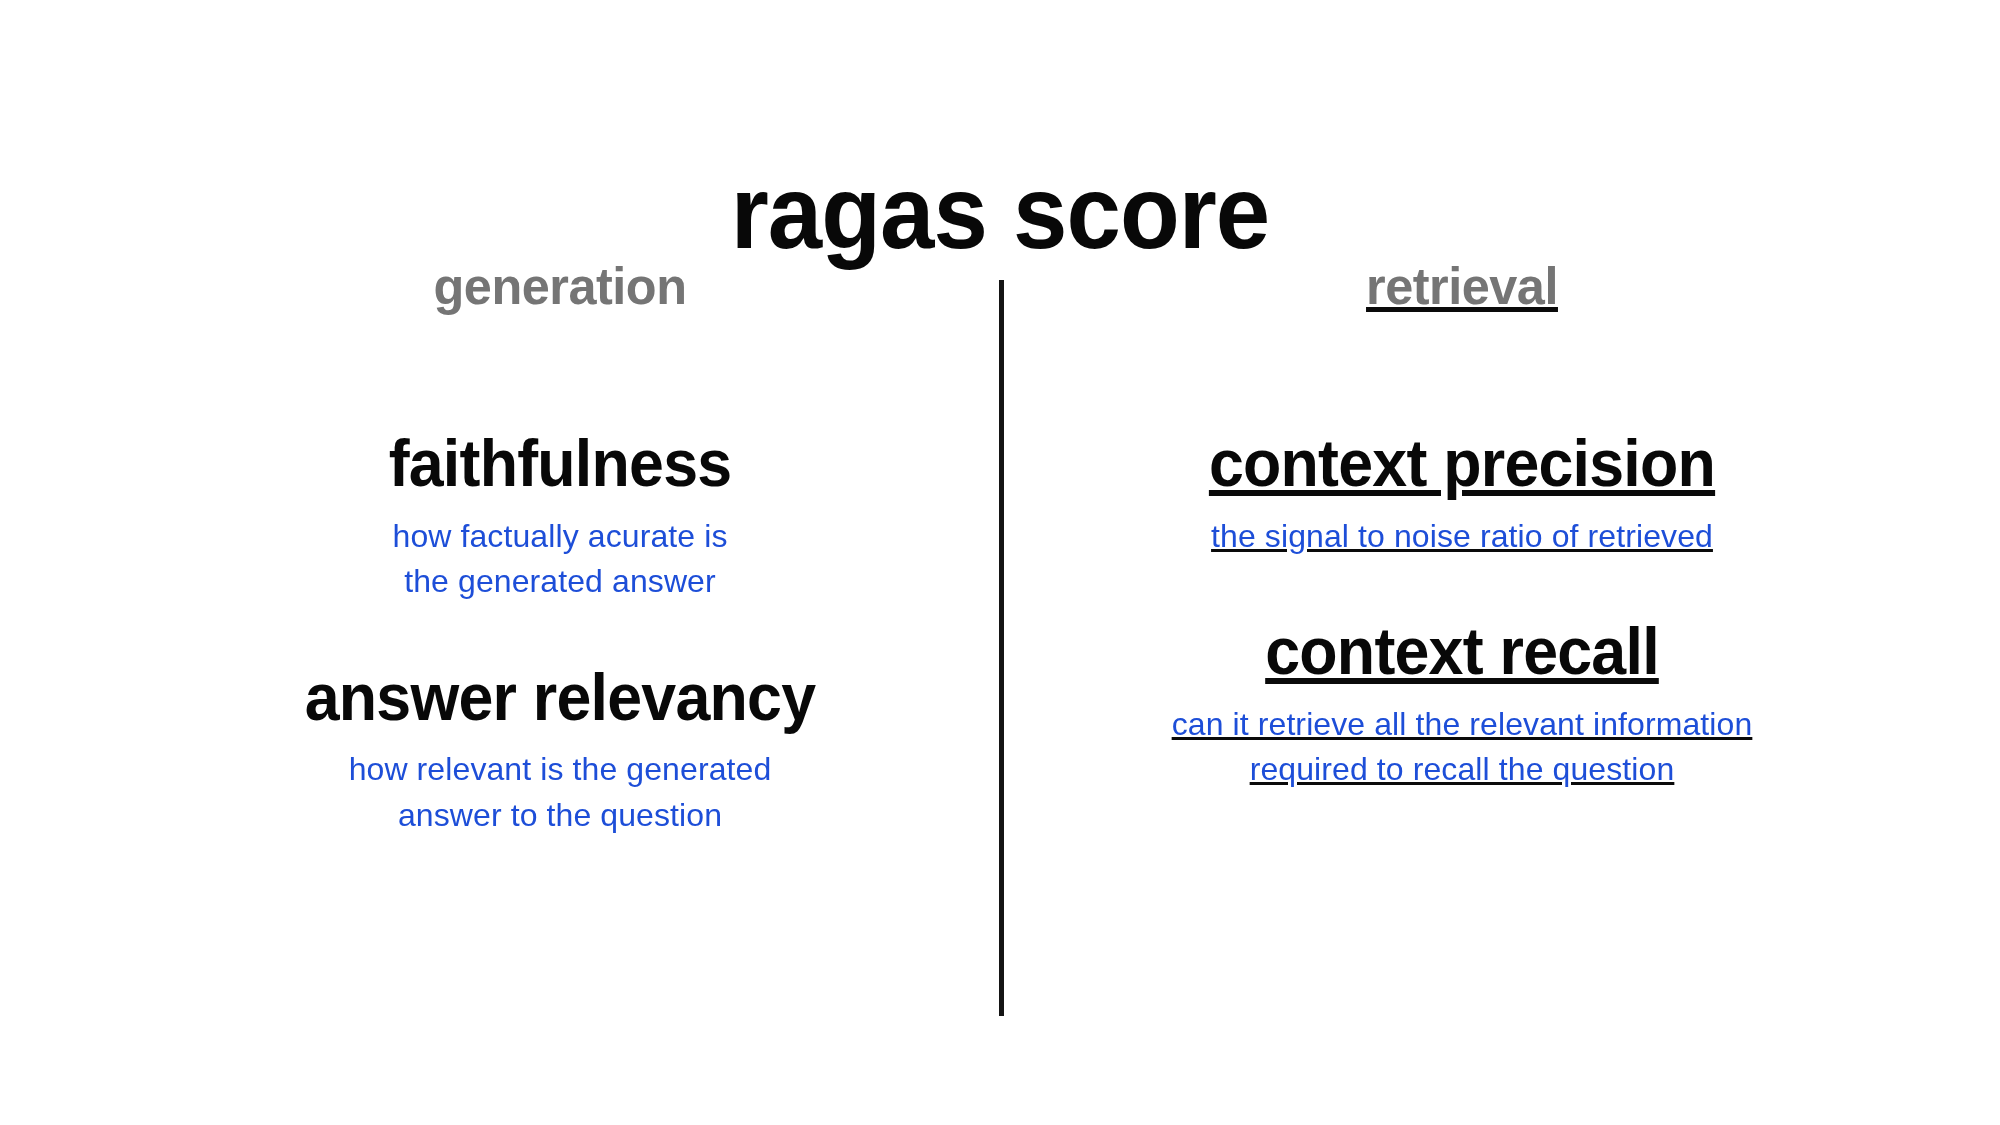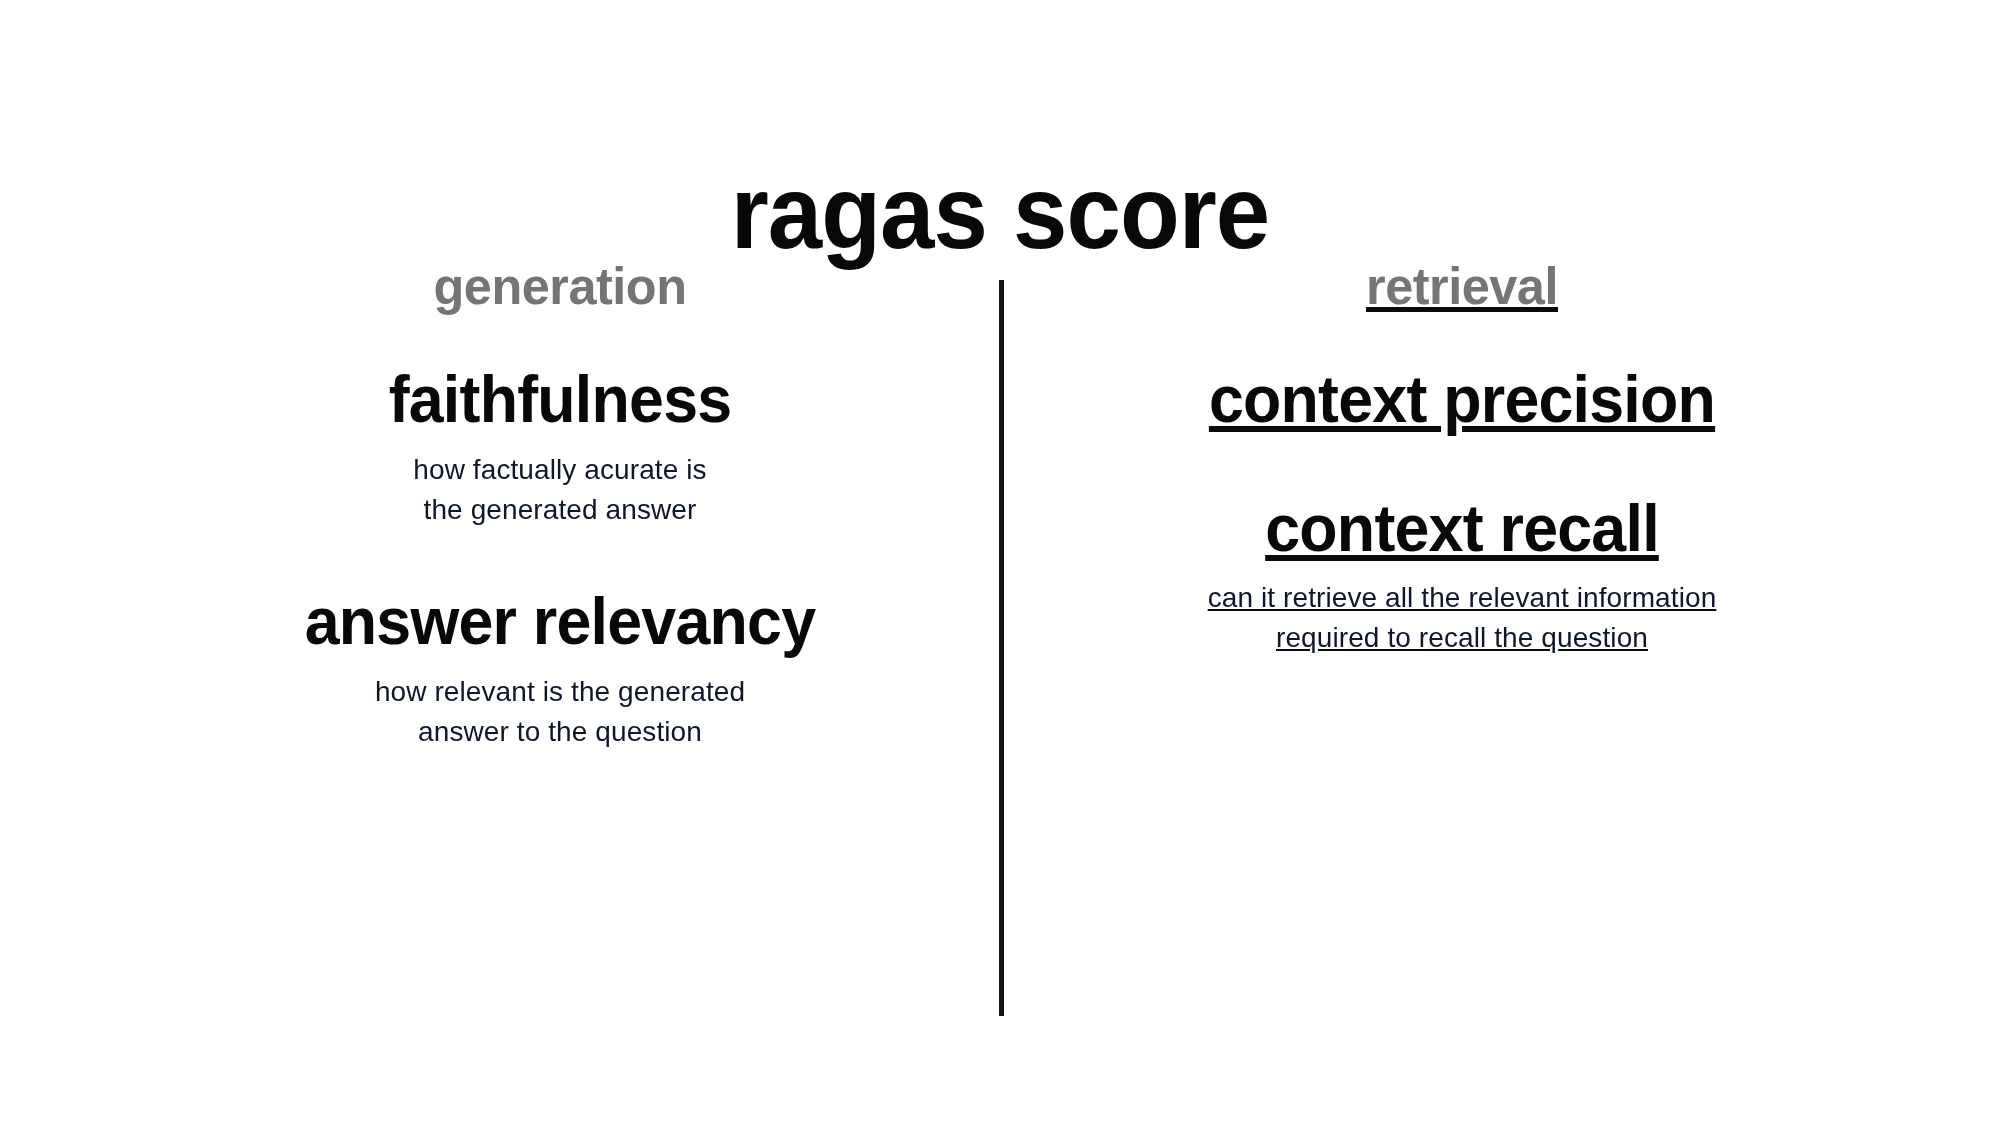--- a/index.html
+++ b/index.html
@@ -77,40 +77,40 @@
     color: #757575;
     letter-spacing: -0.5px;
     margin: 0;
     transform: scaleX(0.97);
   }
 
   .metric {
     margin: 0;
     text-align: center;
   }
-  .metric.first  { margin-top: 48px; }
+  .metric.first  { margin-top: 112px; }
   .metric.second { margin-top: 56px; }
 
   .metric-name {
     font-family: "Liberation Sans Narrow", "Liberation Sans", sans-serif;
     font-weight: 700;
     font-size: 66px;
     line-height: 1.1;
     letter-spacing: -0.8px;
     color: #080808;
     margin: 0;
     white-space: nowrap;
     transform: scaleX(0.95);
   }
 
   .metric-desc {
-    font-size: 28px;
+    font-size: 32px;
     line-height: 1.42;
     font-weight: 400;
-    color: #0f172a;
+    color: #1d4ed8;
     margin: 14px auto 0;
     max-width: 640px;
     letter-spacing: 0.1px;
   }
   .metric-desc .line {
     display: block;
     white-space: nowrap;
   }
 </style>
 </head>
@@ -143,20 +143,21 @@
         </div>
       </div>
     </div>
 
     <div class="column right">
       <div class="column-heading">retrieval</div>
 
       <div class="metric first">
         <div class="metric-name">context precision</div>
         <div class="metric-desc">
+          <span class="line">the signal to noise ratio of retrieved</span>
         </div>
       </div>
 
       <div class="metric second">
         <div class="metric-name">context recall</div>
         <div class="metric-desc">
           <span class="line">can it retrieve all the relevant information</span>
           <span class="line">required to recall the question</span>
         </div>
       </div>

